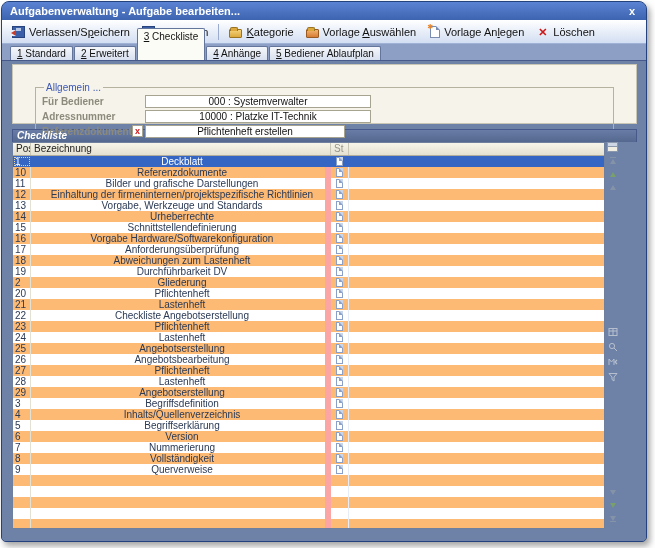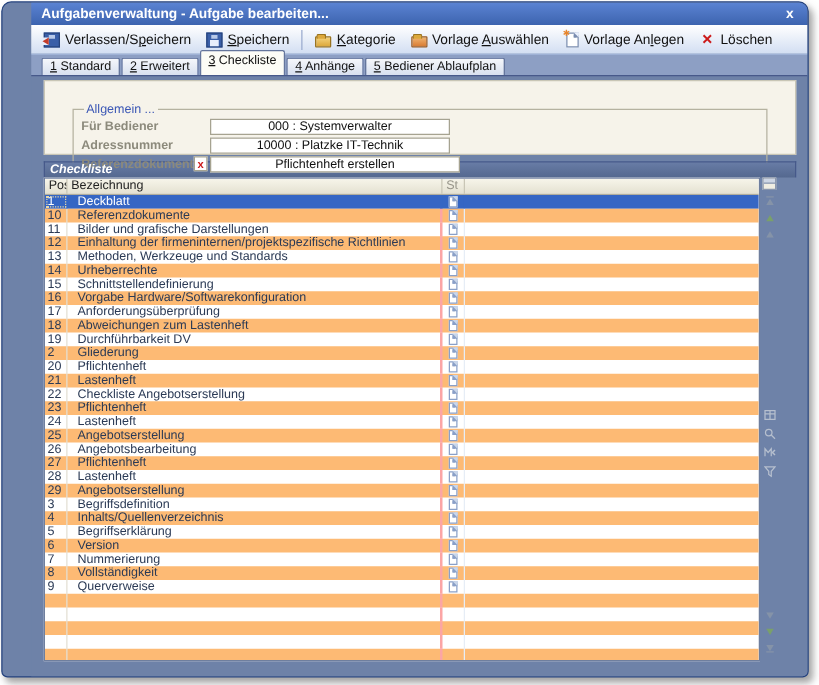--- a/index.html
+++ b/index.html
@@ -1,21 +1,21 @@
 <!DOCTYPE html>
 <html><head>
 <meta charset="utf-8">
 <style>
   html,body{margin:0;padding:0;background:#fff;width:655px;height:548px;overflow:hidden;
     font-family:"Liberation Sans", sans-serif;-webkit-font-smoothing:antialiased;}
   *{box-sizing:border-box;}
 
   .window{position:absolute;left:1px;top:1px;width:646px;height:541px;
     border:1px solid #24427e;border-radius:8px 8px 5px 5px;overflow:hidden;
-    box-shadow:3px 4px 6px rgba(90,90,90,.55);background:#6e82a8;padding-left:23px;}
+    box-shadow:3px 4px 6px rgba(90,90,90,.55);background:#6e82a8;}
 
   
   .titlebar{height:18px;background:linear-gradient(#5b83d3,#3d64af);
     display:flex;align-items:center;padding:0 8px;color:#fff;}
   .titlebar .title{font-size:11px;font-weight:bold;flex:1;white-space:nowrap;overflow:hidden;}
   .close-x{font-size:11px;font-weight:bold;color:#fff;cursor:default;padding:0 3px;line-height:14px;}
 
   
   .toolbar{height:24px;background:linear-gradient(#ffffff,#d2def2);
     border-bottom:1px solid #9fb2d6;display:flex;align-items:center;padding:0 4px;}
@@ -37,37 +37,37 @@
   .ic-page:after{content:"";position:absolute;top:-1px;right:-1px;border:2px solid;
     border-color:#e8eefb #e8eefb #7a8db0 #7a8db0;}
   .ic-page:before{content:"\2731";position:absolute;left:-4px;top:-4px;color:#e8862c;font-size:7px;}
   .ic-x{color:#cc1a1a;font-weight:bold;font-size:11px;line-height:12px;text-align:center;}
 
   
   .tabstrip{height:16px;background:#8d9fc4;display:flex;align-items:flex-end;padding:0 0 0 8px;}
   .tab{font-size:10px;color:#111;background:linear-gradient(#f5f7fb,#d8e0ef);
     border:1px solid #64759c;border-bottom:none;border-radius:2px 2px 0 0;
     padding:1px 6px 1px 6px;margin-right:1px;height:14px;line-height:12px;cursor:default;white-space:nowrap;}
-  .tab.active{background:#fcfcf6;height:20px;line-height:14px;position:relative;z-index:2;margin-top:20px;}
+  .tab.active{background:#fcfcf6;height:32px;line-height:14px;position:relative;z-index:2;margin-top:20px;}
   .tab u{text-decoration:underline;}
 
   
   .content{position:relative;height:483px;background:#6e82a8;border-top:1px solid #47598a;
     padding:3px 9px 0 10px;}
 
   
   .form-strip{background:#f6f3ea;border:1px solid #c9c6b6;height:60px;padding:1px 6px 0 6px;}
   fieldset{border:1px solid #b5b2a0;margin:16px;padding:1px 6px 2px 6px;height:55px;}
   legend{font-size:10px;color:#3b57b5;padding:0 2px;margin-left:2px;}
   .f-row{display:flex;align-items:center;height:14px;margin-bottom:1px;}
   .f-label{width:90px;font-size:10px;color:#8c8a7c;font-weight:bold;}
   .f-spacer{width:13px;}
   .f-input{height:13px;font-size:10px;font-family:"Liberation Sans",sans-serif;
     border:1px solid #a6a391;background:#fff;padding:0 2px;color:#111;}
-  .f-input.center{text-align:center;width:192px;}
+  .f-input.center{text-align:center;width:226px;}
   .f-input.left{width:200px;text-align:center;}
   .clear-btn{width:11px;height:12px;background:#fff;border:1px solid #a6a391;color:#cc1a1a;
     font-size:9px;font-weight:bold;line-height:10px;text-align:center;margin-right:2px;cursor:default;}
 
   
   .ck-panel{margin-top:5px;}
   .ck-header{height:13px;background:linear-gradient(#687ca6,#54688f);border:1px solid #46598a;border-bottom:none;
     color:#fff;font-size:10px;font-weight:bold;font-style:italic;line-height:12px;padding-left:4px;}
   .grid-wrap{display:flex;align-items:stretch;}
   .grid{width:593px;background:#fff;border:1px solid #6f7f9e;height:387px;overflow:hidden;}
@@ -76,21 +76,21 @@
     border-bottom:1px solid #b0ad9d;font-size:10px;color:#222;}
   .g-head .c{border-right:1px solid #c9c6b6;padding:0 0 0 3px;line-height:12px;white-space:nowrap;overflow:hidden;}
   .c-pos{width:18px;flex:none;}
   .c-name{width:300px;flex:none;}
   .c-st{width:18px;flex:none;color:#97958a;}
   .c-rest{flex:1;border-right:none !important;}
 
   .g-row{display:flex;height:11px;font-size:10px;color:#2b3a55;cursor:default;}
   .g-row .c{line-height:11px;white-space:nowrap;overflow:hidden;}
   .g-row .c-pos{padding-left:2px;border-right:1px solid #e3e0d4;}
-  .g-row .c-name{padding-left:8px;border-right:2px solid #fca5a5;}
+  .g-row .c-name{padding-left:8px;border-right:6px solid #fca5a5;text-align:center;}
   .g-row .c-st{border-right:1px solid #e6edf6;display:flex;align-items:center;justify-content:center;}
   .g-row.alt{background:#fdba74;}
   .g-row.selected{background:#3566c4;color:#fff;}
   .g-row.selected .c-pos{outline:1px dotted #e8d8a8;outline-offset:-2px;border-right-color:#3566c4;}
   .g-row.selected .c-name,.g-row.selected .c-st{border-right-color:#3566c4;}
 
   .doc{position:relative;width:7px;height:9px;background:#fff;border:1px solid #8aa0c8;}
   .doc:after{content:"";position:absolute;top:-1px;right:-1px;border:2px solid;
     border-color:#c9d6ea #c9d6ea #8aa0c8 #8aa0c8;}
 
@@ -216,21 +216,21 @@
               <div class="g-row alt">
                 <div class="c c-pos">12</div>
                 <div class="c c-name">Einhaltung der firmeninternen/projektspezifische Richtlinien</div>
                 <div class="c c-st">
                   <span class="doc"></span>
                 </div>
                 <div class="c c-rest"></div>
               </div>
               <div class="g-row">
                 <div class="c c-pos">13</div>
-                <div class="c c-name">Methoden, Werkzeuge und Standards</div>
+                <div class="c c-name">Vorgabe, Werkzeuge und Standards</div>
                 <div class="c c-st">
                   <span class="doc"></span>
                 </div>
                 <div class="c c-rest"></div>
               </div>
               <div class="g-row alt">
                 <div class="c c-pos">14</div>
                 <div class="c c-name">Urheberrechte</div>
                 <div class="c c-st">
                   <span class="doc"></span>

